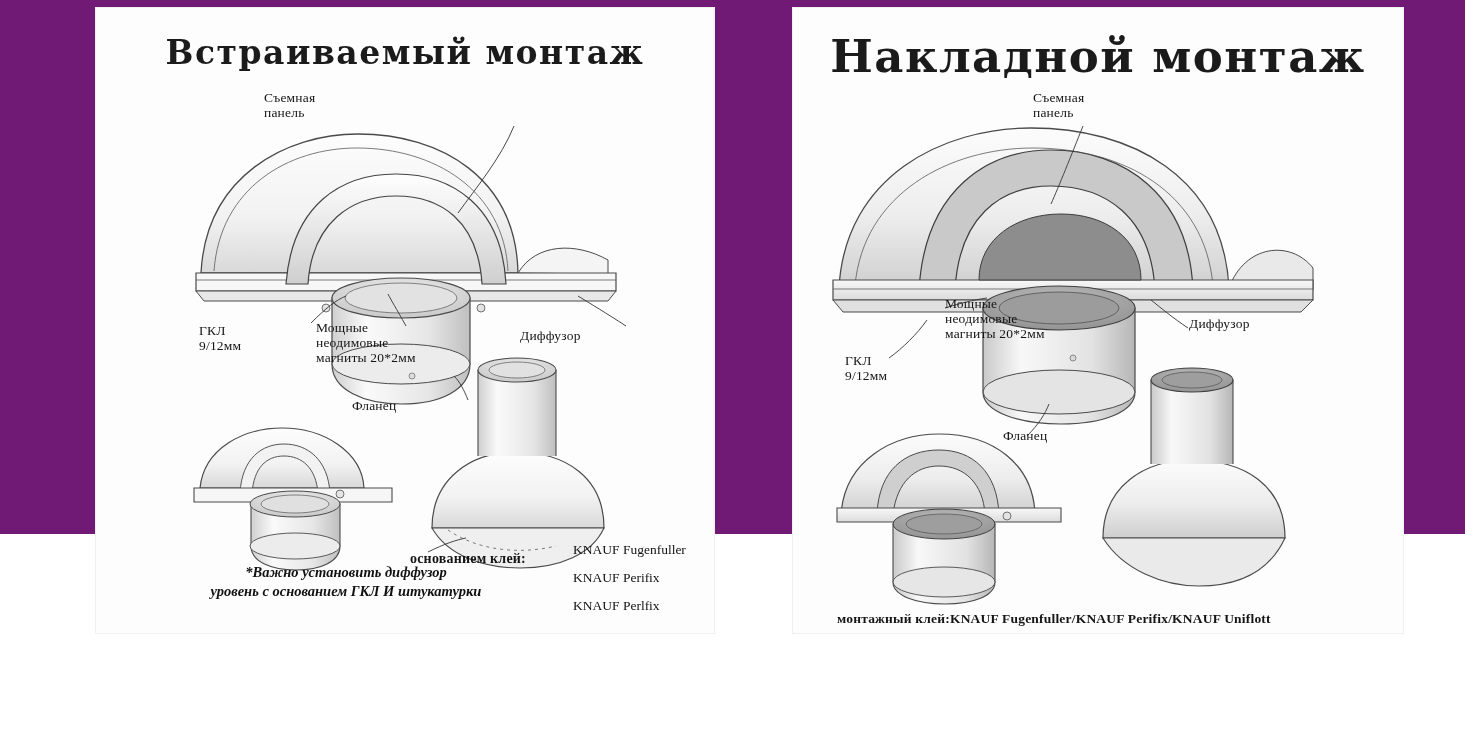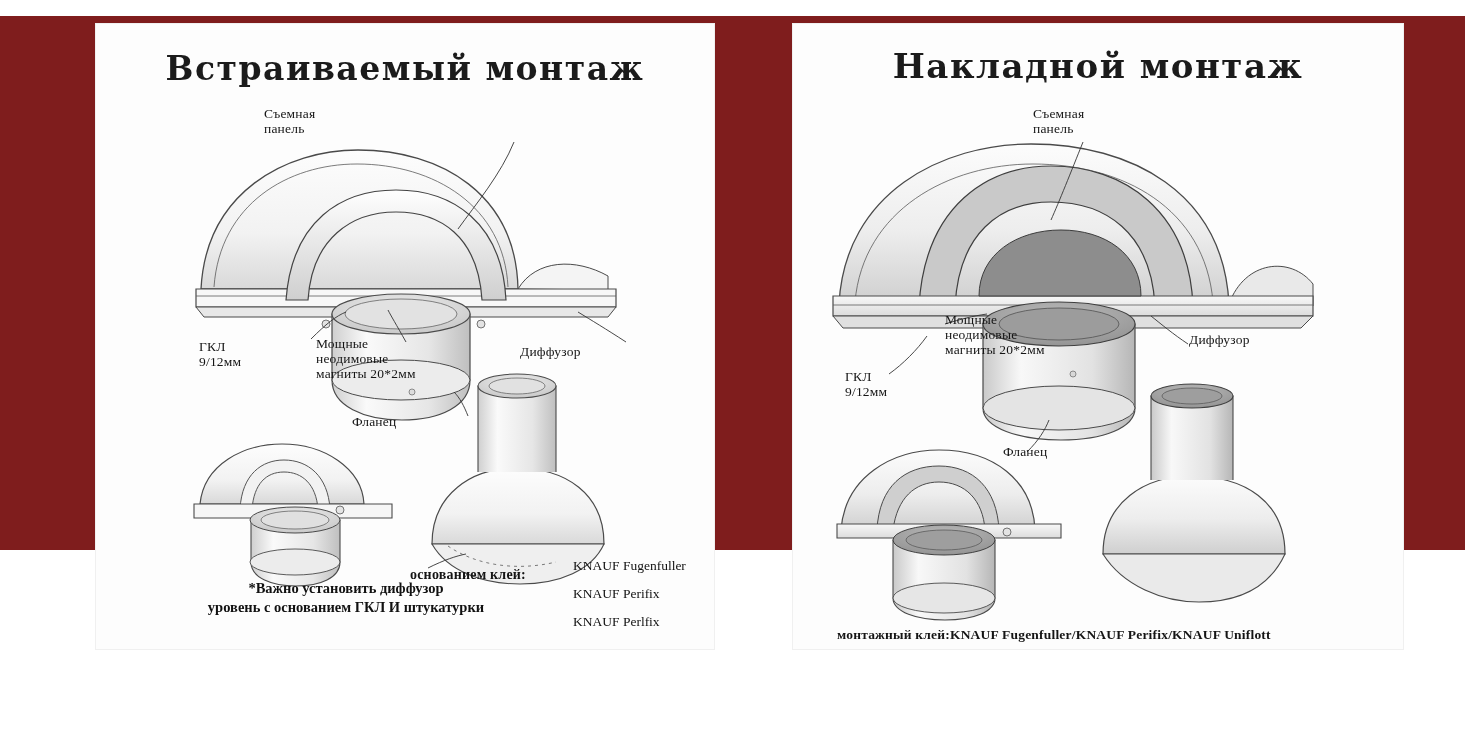--- a/index.html
+++ b/index.html
@@ -10,24 +10,24 @@
   body {
     width: 1465px;
     height: 734px;
     font-family: "Liberation Serif", serif;
     color: #111;
     overflow: hidden;
     position: relative;
   }
   .canvas {
     position: absolute;
-    left: 0; top: 16px;
+    left: 0; top: 0;
     width: 1465px;
     height: 534px;
-    background: #7f1d1d;
+    background: #701a75;
   }
   .panel {
     position: absolute;
     background: #fdfdfd;
     box-shadow: 0 0 0 1px #f0f0f0;
   }
   #panel-left {
     left: 96px; top: 8px; width: 618px; height: 625px;
   }
   #panel-right {
@@ -41,21 +41,21 @@
     font-weight: bold;
     letter-spacing: 1.5px;
     color: #1b1b1b;
   }
   #title-left {
     top: 25px;
     font-size: 33px;
   }
   #title-right {
     top: 22px;
-    font-size: 34px;
+    font-size: 45px;
   }
   .label {
     position: absolute;
     font-family: "Liberation Serif", serif;
     font-size: 13.5px;
     line-height: 15px;
     color: #151515;
     white-space: pre-line;
     letter-spacing: 0.2px;
   }
@@ -63,20 +63,21 @@
   .label.bold { font-weight: bold; font-size: 14px; }
   .note {
     position: absolute;
     font-family: "Liberation Serif", serif;
     font-weight: bold;
     font-size: 14.5px;
     line-height: 19px;
     text-align: center;
     color: #111;
     white-space: pre-line;
+    font-style: italic;
   }
   .glue-list {
     position: absolute;
     font-family: "Liberation Serif", serif;
     font-size: 13.5px;
     line-height: 28px;
     color: #111;
   }
   svg.art {
     position: absolute;

